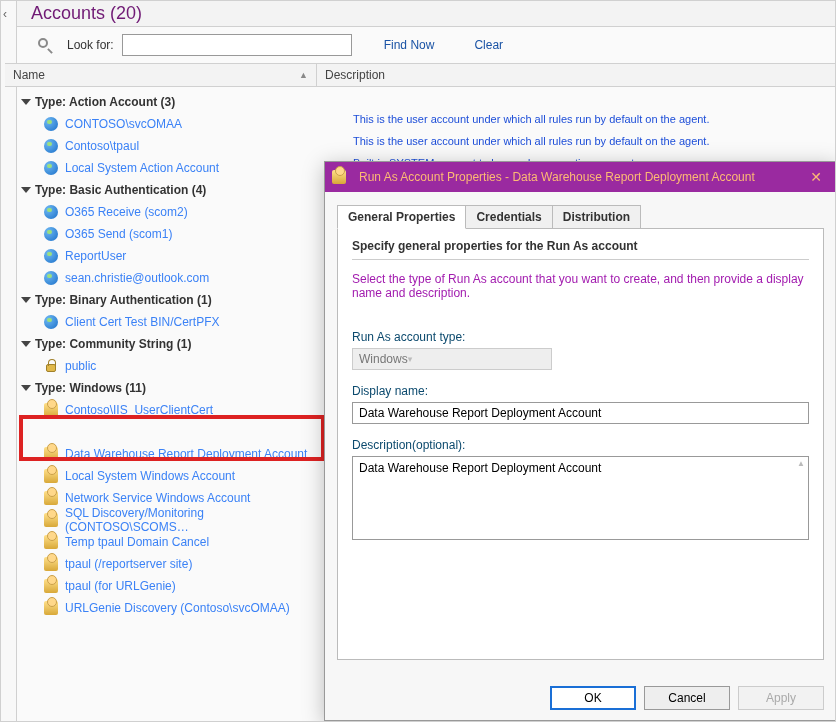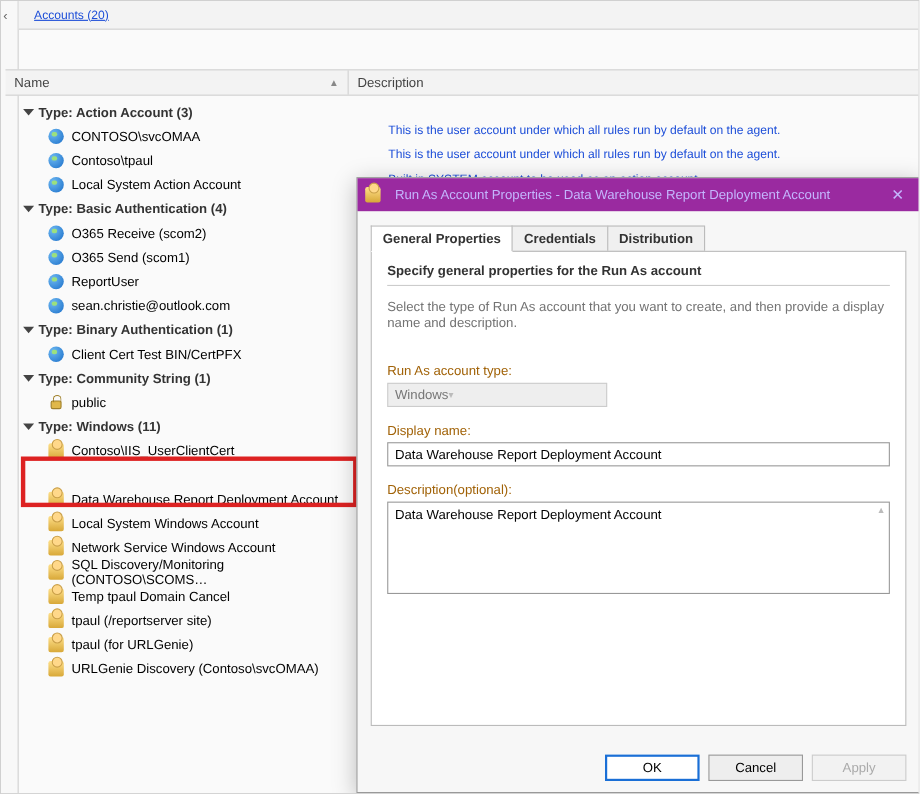--- a/index.html
+++ b/index.html
@@ -3,21 +3,21 @@
 <meta charset="utf-8">
 <style>
   * { box-sizing: border-box; }
   html, body { margin: 0; padding: 0; font-family: "Segoe UI", Arial, sans-serif; font-size: 12px; color: #333; }
   .app { position: relative; width: 836px; height: 722px; background: #fafafa; border: 1px solid #d0d0d0; overflow: hidden; }
 
   .back-tab { position: absolute; top: 0; left: 0; width: 16px; height: 722px; border-right: 1px solid #d0d0d0; background: #f8f8f8; }
   .back-btn { position: absolute; top: 6px; left: 2px; font-size: 12px; color: #666; cursor: pointer; }
 
   .header { position: absolute; top: 0; left: 16px; right: 0; height: 26px; border-bottom: 1px solid #d0d0d0; background: #f3f3f3; padding-left: 14px; display: flex; align-items: center; }
-  .header-title { color: #1d4ed8; font-size: 11px; text-decoration: underline; }
+  .header-title { color: #701a75; font-size: 18px; }
 
   .search-row { position: absolute; top: 26px; left: 16px; right: 0; height: 36px; display: flex; align-items: center; padding-left: 20px; gap: 8px; }
   .search-input { width: 230px; height: 22px; border: 1px solid #999; background: #fff; padding: 0 4px; }
   .link-btn { color: #1a53a5; background: none; border: none; cursor: pointer; font-size: 12px; padding: 4px 8px; }
   .link-span { margin-left: 16px; }
 
   .columns { position: absolute; top: 62px; left: 4px; right: 0; height: 24px; border-top: 1px solid #d0d0d0; border-bottom: 1px solid #d0d0d0; display: flex; background: #f3f3f3; }
   .col { padding: 4px 8px; font-size: 12px; color: #444; }
   .col-name { width: 312px; border-right: 1px solid #d0d0d0; display: flex; justify-content: space-between; align-items: center; }
   .sort-tri { font-size: 9px; color: #888; }
@@ -25,51 +25,51 @@
 
   .body { position: absolute; top: 86px; left: 16px; right: 0; bottom: 0; }
   .tree { position: absolute; top: 0; left: 0; width: 312px; bottom: 0; padding-top: 4px; }
   .desc-pane { position: absolute; top: 0; left: 312px; right: 0; bottom: 0; padding-top: 16px; }
 
   .grp { display: flex; align-items: center; height: 22px; padding-left: 4px; cursor: pointer; }
   .caret { display: inline-block; width: 0; height: 0; border-left: 5px solid transparent; border-right: 5px solid transparent; border-top: 6px solid #444; margin-right: 4px; }
   .grp-label { font-weight: bold; }
 
   .item { display: flex; align-items: center; height: 22px; padding-left: 26px; cursor: pointer; }
-  .item-label { color: #000000; }
+  .item-label { color: #3b82f6; }
 
   .ico { width: 16px; height: 16px; margin-right: 6px; display: inline-flex; align-items: center; justify-content: center; }
   .globe { width: 14px; height: 14px; border-radius: 50%; background: radial-gradient(circle at 30% 30%, #6db8f2, #1b6fc9); position: relative; }
   .globe::after { content: ""; position: absolute; top: 3px; left: 3px; width: 5px; height: 4px; background: #9be07e; border-radius: 2px; }
   .mgr { width: 14px; height: 14px; background: linear-gradient(#ffe08a,#d8a838); border-radius: 2px; position: relative; }
   .mgr::before { content: ""; position: absolute; top: -4px; left: 3px; width: 8px; height: 8px; border-radius: 50%; background: #ffd88a; border: 1px solid #caa04a; }
   .lock { width: 10px; height: 8px; background: #e0b84a; border: 1px solid #a0802a; border-radius: 2px; position: relative; margin-top: 4px; }
   .lock::before { content: ""; position: absolute; top: -6px; left: 1px; width: 6px; height: 6px; border: 1px solid #a0802a; border-bottom: none; border-radius: 6px 6px 0 0; }
   .mag { width: 14px; height: 14px; position: relative; }
   .mag-circle { width: 10px; height: 10px; border: 2px solid #8a8a8a; border-radius: 50%; position: absolute; top: 0; left: 0; }
   .mag-handle { width: 6px; height: 2px; background: #8a8a8a; position: absolute; bottom: 0; right: -1px; transform: rotate(45deg); }
 
   .desc-line { padding: 2px 24px 2px 24px; font-size: 11px; color: #1d4ed8; white-space: nowrap; }
 
   .highlight-box { position: absolute; border: 4px solid #d22; pointer-events: none; }
 
   
   .dialog { position: absolute; right: -2px; top: 160px; width: 513px; height: 560px; background: #f7f7f7; border: 1px solid #999; box-shadow: 0 4px 20px rgba(0,0,0,0.25); }
-  .dlg-title { height: 30px; background: #9a2aa0; color: #c4b5fd; display: flex; align-items: center; padding: 0 8px 0 6px; justify-content: space-between; }
+  .dlg-title { height: 30px; background: #9a2aa0; color: #fdba74; display: flex; align-items: center; padding: 0 8px 0 6px; justify-content: space-between; }
   .dlg-title-left { display: flex; align-items: center; gap: 6px; }
   .dlg-title-text { font-size: 12px; }
   .dlg-close { font-size: 14px; cursor: pointer; padding: 2px 6px; }
   .dlg-body { position: absolute; top: 30px; left: 0; right: 0; bottom: 48px; padding: 12px; }
   .tabs { display: flex; position: relative; font-weight: bold; }
   .tab { border: 1px solid #bbb; background: #f0f0f0; padding: 4px 10px; font-size: 12px; margin-right: -1px; cursor: pointer; position: relative; top: 1px; }
   .tab.active { background: #fff; border-bottom: 1px solid #fff; z-index: 2; }
   .tab-panel { border: 1px solid #bbb; background: #fff; position: absolute; top: 36px; left: 12px; right: 12px; bottom: 12px; padding: 10px 14px; }
   .panel-head { font-weight: bold; border-bottom: 1px solid #ccc; padding-bottom: 6px; margin-bottom: 8px; }
-  .panel-hint { color: #737373; padding: 4px 0 16px 0; }
-  .field-label { margin-top: 14px; margin-bottom: 4px; color: #a16207; }
+  .panel-hint { color: #a21caf; padding: 4px 0 16px 0; }
+  .field-label { margin-top: 14px; margin-bottom: 4px; color: #0c4a6e; }
   .select-dis { width: 200px; height: 22px; border: 1px solid #ccc; background: #eee; color: #777; padding: 2px 6px; display: flex; align-items: center; }
   .txt { width: 100%; height: 22px; border: 1px solid #999; background: #fff; padding: 2px 6px; font-family: inherit; font-size: 12px; }
   .txtarea-wrap { position: relative; }
   .txtarea { width: 100%; height: 84px; border: 1px solid #999; background: #fff; padding: 4px 20px 4px 6px; font-family: inherit; font-size: 12px; resize: none; }
   .scroll-hint { position: absolute; right: 3px; top: 3px; width: 10px; font-size: 8px; color: #bbb; text-align: center; }
 
   .dlg-buttons { position: absolute; bottom: 10px; right: 12px; display: flex; gap: 8px; }
   .btn { width: 86px; height: 24px; border: 1px solid #999; background: #eee; font-size: 12px; cursor: pointer; }
   .btn.primary { border: 2px solid #1a6fd6; background: #fff; }
   .btn.disabled { color: #aaa; border-color: #ccc; background: #f2f2f2; cursor: default; }
@@ -80,20 +80,32 @@
 <div class="app">
 
   <div class="back-tab">
     <div class="back-btn">‹</div>
   </div>
 
   <div class="header">
     <span class="header-title">Accounts (20)</span>
   </div>
 
+  <div class="search-row">
+    <span class="ico">
+      <span class="mag">
+          <span class="mag-circle"></span>
+          <span class="mag-handle"></span>
+        </span>
+    </span>
+    <span>Look for:</span>
+    <input class="search-input" type="text" value="" style="">
+    <span class="link-span"><button class="link-btn">Find Now</button></span>
+    <span class="link-span"><button class="link-btn">Clear</button></span>
+  </div>
 
   <div class="columns">
     <div class="col col-name">
       <span>Name</span>
       <span class="sort-tri">▲</span>
     </div>
     <div class="col col-desc">Description</div>
   </div>
 
   <div class="body">

